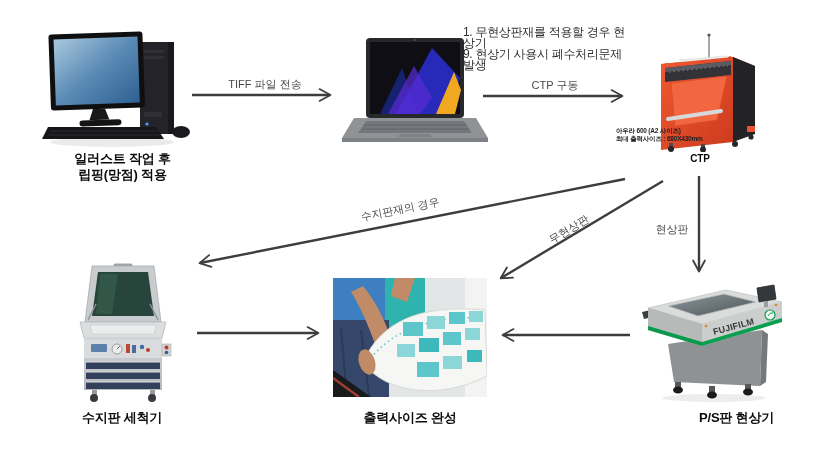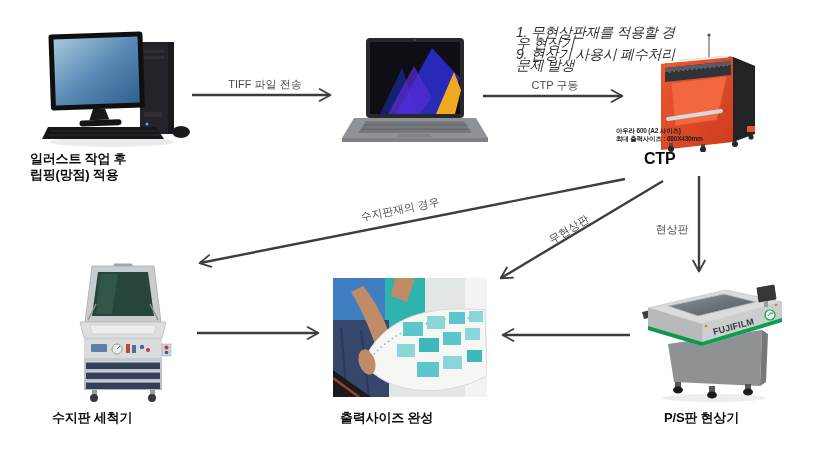--- a/index.html
+++ b/index.html
@@ -3,28 +3,28 @@
 <meta charset="utf-8">
 <style>
   html,body{margin:0;padding:0;background:#fff;}
   #canvas{
     position:relative;width:820px;height:460px;background:#ffffff;overflow:hidden;
     font-family:"Liberation Sans","DejaVu Sans",sans-serif;
   }
   .abs{position:absolute;}
   .node-label{
     position:absolute;font-weight:700;font-size:13px;line-height:16px;
-    color:#0b0b0b;text-align:left;letter-spacing:-0.2px;
+    color:#0b0b0b;text-align:center;letter-spacing:-0.2px;
   }
   .edge-label{
     position:absolute;font-size:11px;color:#4a4a4a;text-align:center;white-space:nowrap;
   }
   .notes{
-    position:absolute;left:516px;top:27px;width:170px;
-    font-size:14px;line-height:11px;color:#2e2e2e;letter-spacing:-0.3px;font-style:italic;
+    position:absolute;left:463px;top:27px;width:170px;
+    font-size:12px;line-height:11px;color:#2e2e2e;letter-spacing:-0.3px;
   }
   .notes .indent{padding-left:11px;}
   .caption{
     position:absolute;left:616px;top:127px;width:110px;
     font-size:6.5px;line-height:7.5px;font-weight:700;color:#222;letter-spacing:-0.2px;
   }
   svg{display:block;}
 </style>
 </head>
 <body>
@@ -245,21 +245,21 @@
       <rect x="122" y="19" width="4" height="6" fill="#9a9da0"></rect>
     </g>
   </svg>
 
   <div class="node-label" style="left:30px;top:151px;width:185px">
     <div>일러스트 작업 후</div>
     <div>립핑(망점) 적용</div>
   </div>
 
 
-  <div class="node-label" style="left:644px;top:151px;width:80px;font-size:16px">CTP</div>
+  <div class="node-label" style="left:660px;top:151px;width:80px;font-size:10px">CTP</div>
 
   <div class="caption">
     <div>아우라 600 (A2 사이즈)</div>
     <div>최대 출력사이즈 : 680X430mm</div>
   </div>
 
   <div class="node-label" style="left:52px;top:410px;width:140px">수지판 세척기</div>
 
   <div class="node-label" style="left:340px;top:410px;width:140px">출력사이즈 완성</div>
 

